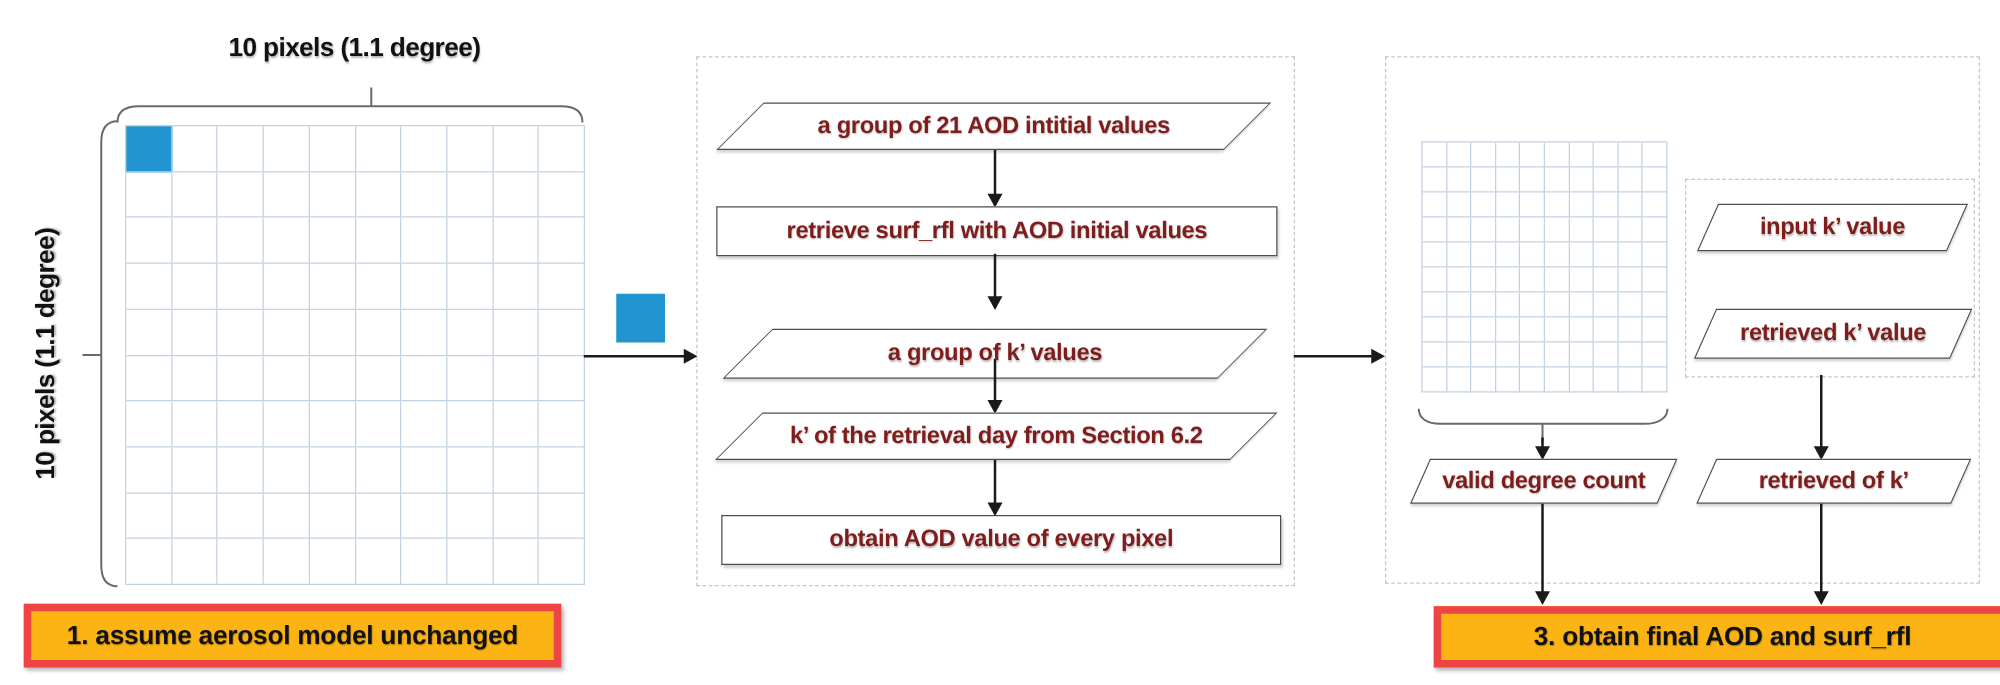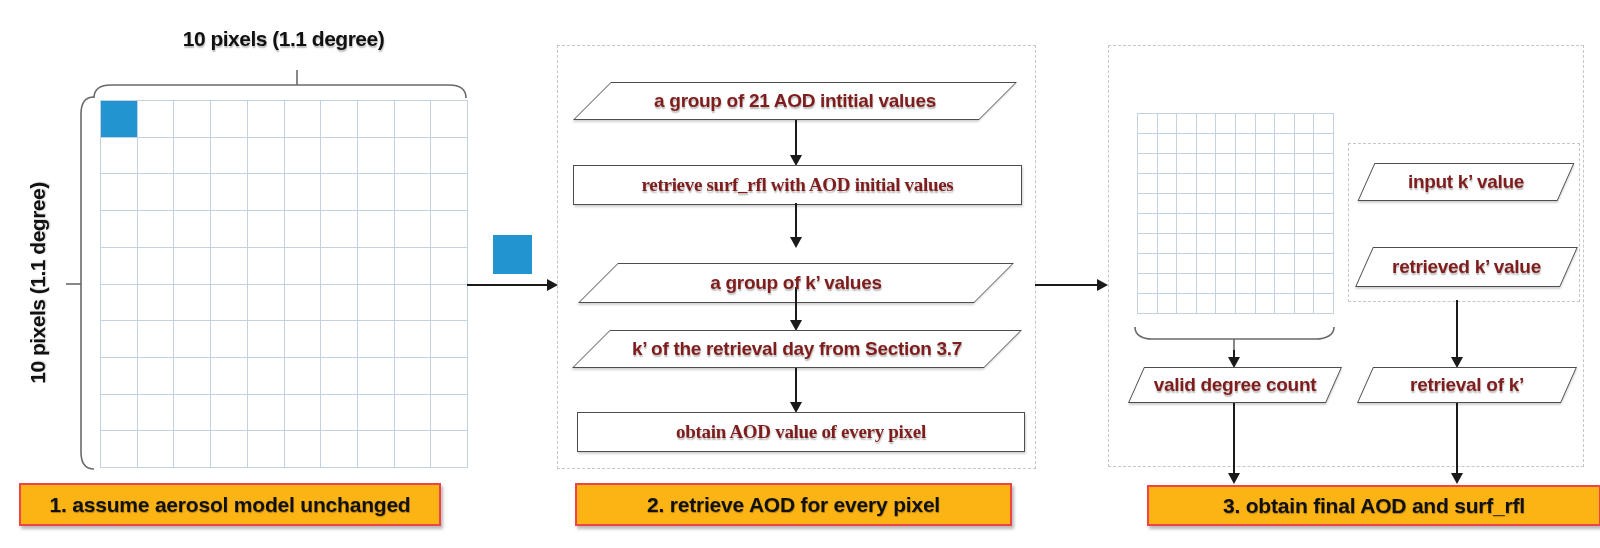--- a/index.html
+++ b/index.html
@@ -9,32 +9,32 @@
   
   .grid{position:absolute;display:grid;background:#fff;
         border-top:1.5px solid #c3d2e3;border-left:1.5px solid #c3d2e3;}
   .grid .cell{border-right:1.5px solid #c3d2e3;border-bottom:1.5px solid #c3d2e3;}
   .grid.small .cell{border-right:1px solid #c3d2e3;border-bottom:1px solid #c3d2e3;}
   .grid .cell.hl{background:#2295d0;}
 
   
   .flow-rect{position:absolute;background:#fff;border:1.5px solid #4d4d4d;
              display:flex;align-items:center;justify-content:flex-end;
-             box-shadow:1px 2px 2px rgba(0,0,0,0.18);font-family:Liberation Serif, serif;}
+             box-shadow:1px 2px 2px rgba(0,0,0,0.18);}
   .flow-para{position:absolute;display:flex;align-items:center;justify-content:center;}
   .flow-para .bg{position:absolute;inset:0;background:#fff;border:1.5px solid #4d4d4d;
                  box-shadow:1px 2px 2px rgba(0,0,0,0.18);}
   .flow-para.steep .bg{transform:skewX(-45deg);}
   .flow-para.mild .bg{transform:skewX(-24deg);}
   .shape-label{position:relative;z-index:1;width:100%;text-align:center;font-weight:bold;
                font-size:19px;letter-spacing:-0.3px;white-space:nowrap;color:#7f1d1d;
                text-shadow:0.5px 1.5px 1.5px rgba(0,0,0,0.28);}
 
   
-  .caption{position:absolute;background:#fcb415;border:2px solid #ef4444;
+  .caption{position:absolute;background:#fcb415;border:6px solid #ef4444;
            display:flex;align-items:center;justify-content:center;
            font-weight:bold;font-size:21px;letter-spacing:-0.2px;color:#111;
            box-shadow:2px 3px 3px rgba(0,0,0,0.28);
            text-shadow:0.5px 1px 1px rgba(0,0,0,0.3);}
 
   
   .dashed-panel{position:absolute;border:1.5px dashed #c6c6c6;}
 
   
   .varrow{position:absolute;width:2px;background:#1a1a1a;}
@@ -195,29 +195,28 @@
   <div class="varrow" style="left:795px;top:203px;height:43px;"></div>
 
   <div class="flow-para steep" style="left:598px;top:247px;width:396px;height:40px;margin-top:16px;">
     <div class="bg"></div>
     <div class="shape-label">a group of k’  values</div>
   </div>
   <div class="varrow" style="left:795px;top:287px;height:42px;"></div>
 
   <div class="flow-para steep" style="left:591px;top:330px;width:412px;height:38px;">
     <div class="bg"></div>
-    <div class="shape-label">k’  of the retrieval day from Section 3.7</div>
+    <div class="shape-label">k’  of the retrieval day from Section 6.2</div>
   </div>
   <div class="varrow" style="left:795px;top:368px;height:43px;"></div>
 
   <div class="flow-rect" style="left:577px;top:412px;width:446px;height:38px;">
     <div class="shape-label">obtain AOD value of every pixel</div>
   </div>
 
-  <div class="caption" style="left:575px;top:483px;width:433px;height:39px;">2. retrieve AOD for every pixel</div>
 
   <div class="harrow" style="left:1035px;top:284px;width:71px;"></div>
 
   <div class="dashed-panel" style="left:1108px;top:45px;width:474px;height:420px;"></div>
 
   <div class="grid small" style="left: 1137px; top: 113px; width: 196px; height: 200px; grid-template-columns: repeat(10, 1fr); grid-template-rows: repeat(10, 1fr);">
       <div class="cell"></div>
       <div class="cell"></div>
       <div class="cell"></div>
       <div class="cell"></div>
@@ -339,21 +338,21 @@
 
   <div class="flow-para mild" style="left:1364px;top:247px;width:205px;height:40px;justify-content:flex-end;">
     <div class="bg"></div>
     <div class="shape-label">retrieved k’  value</div>
   </div>
 
   <div class="varrow" style="left:1456px;top:300px;height:66px;"></div>
 
   <div class="flow-para mild" style="left:1365px;top:367px;width:204px;height:36px;">
     <div class="bg"></div>
-    <div class="shape-label">retrieval of k’</div>
+    <div class="shape-label">retrieved of k’</div>
   </div>
 
   <div class="varrow" style="left:1233px;top:403px;height:79px;"></div>
   <div class="varrow" style="left:1456px;top:403px;height:79px;"></div>
 
   <div class="caption" style="left:1130px;top:485px;width:450px;height:37px;margin-left:17px;">3. obtain final AOD and surf_rfl</div>
 
 </div>
 
 </body></html>

